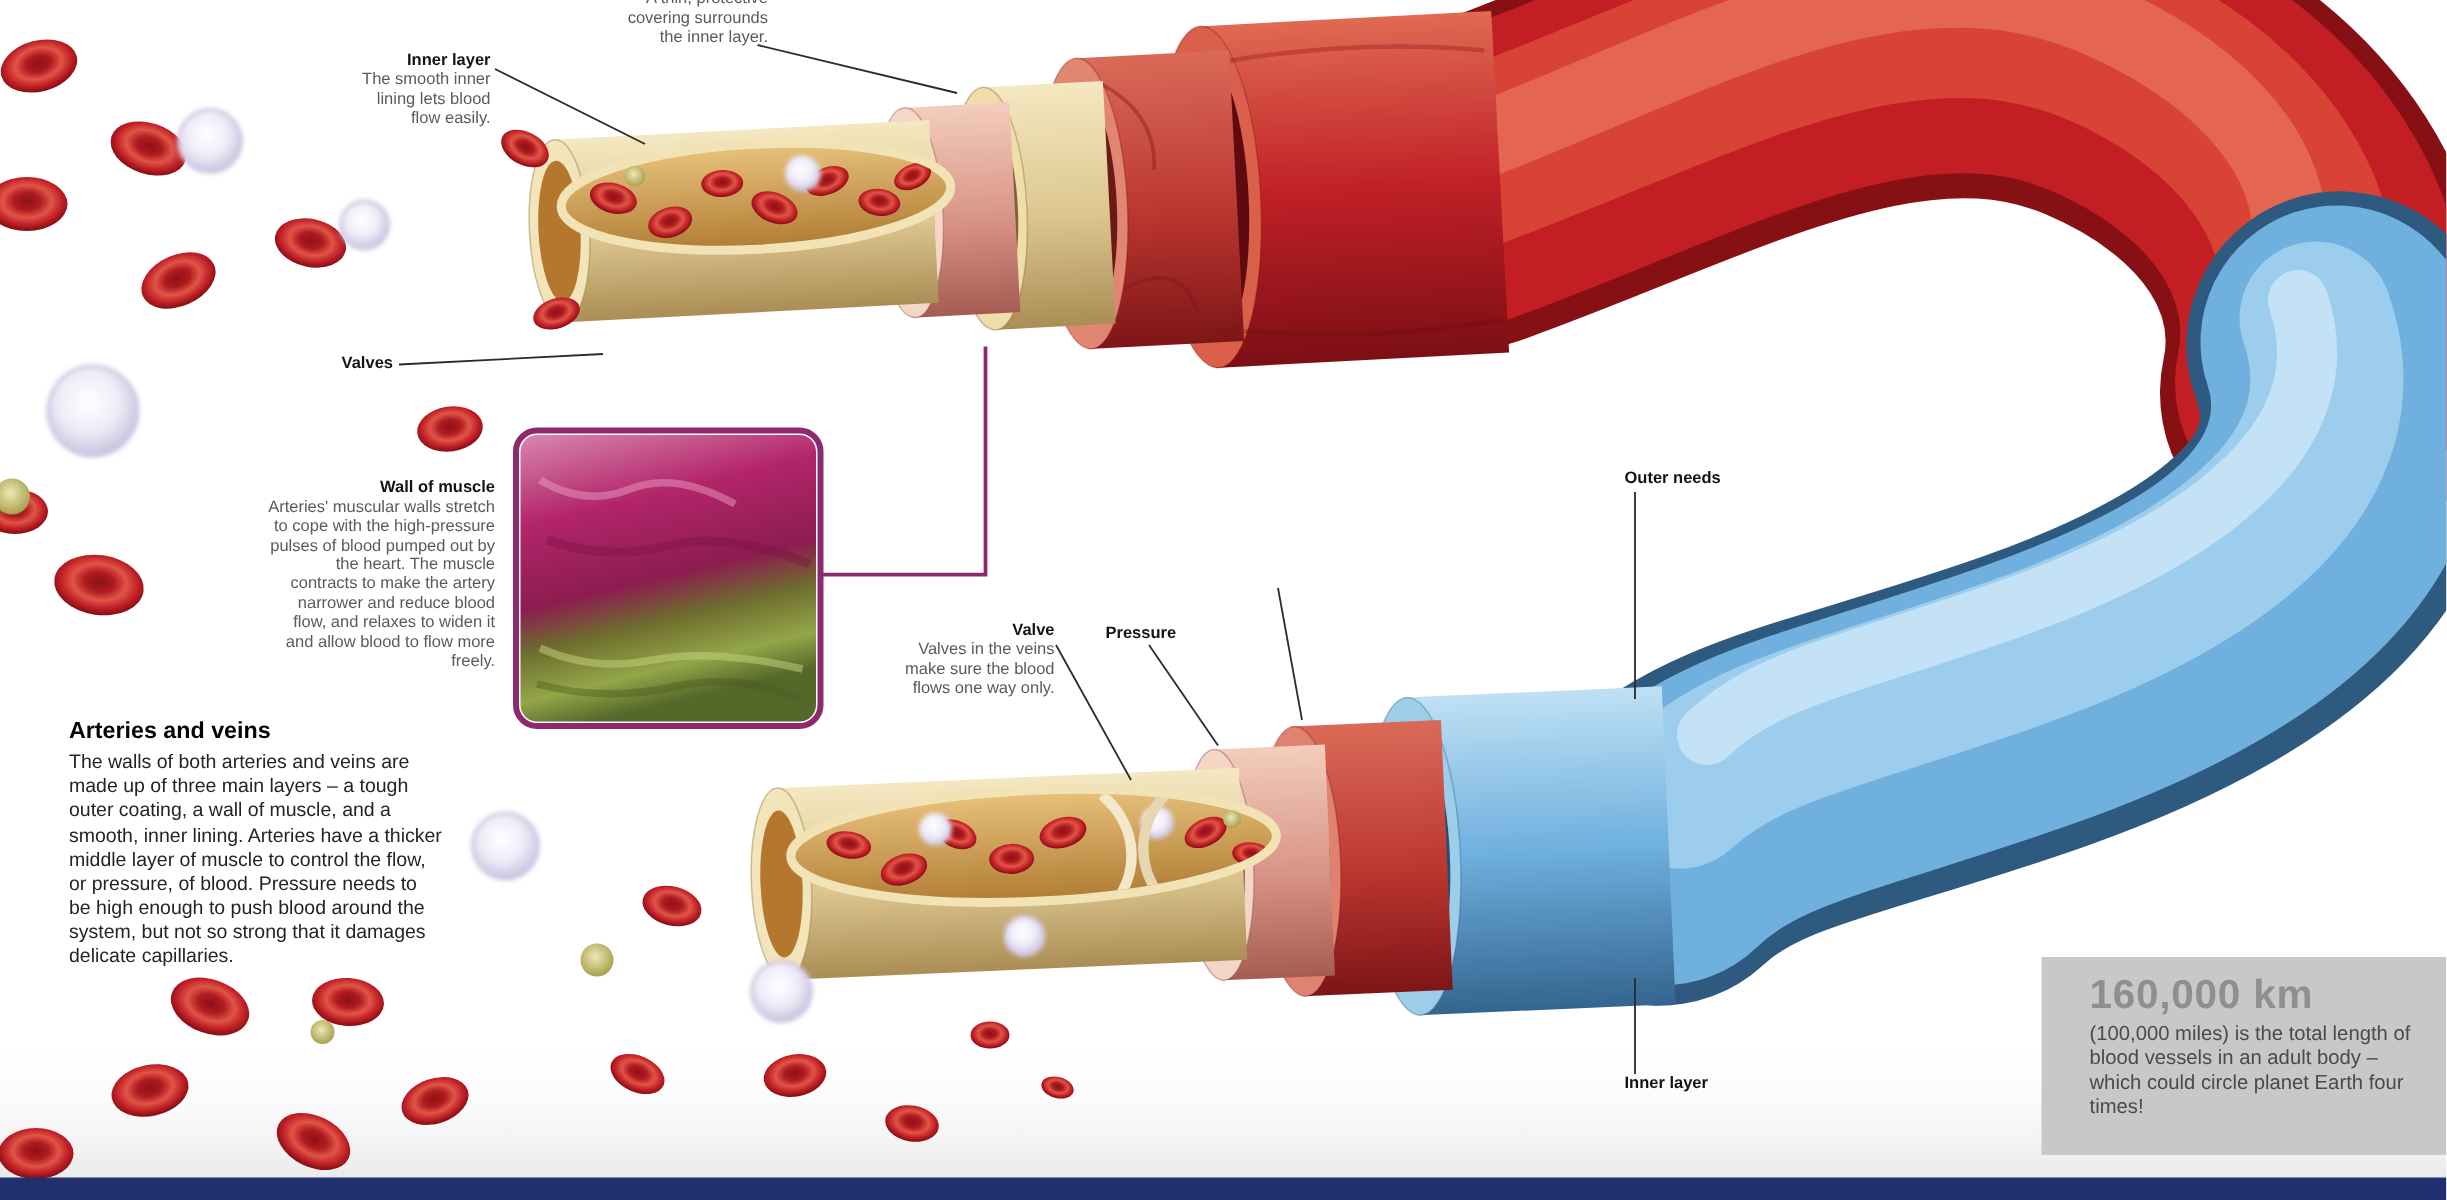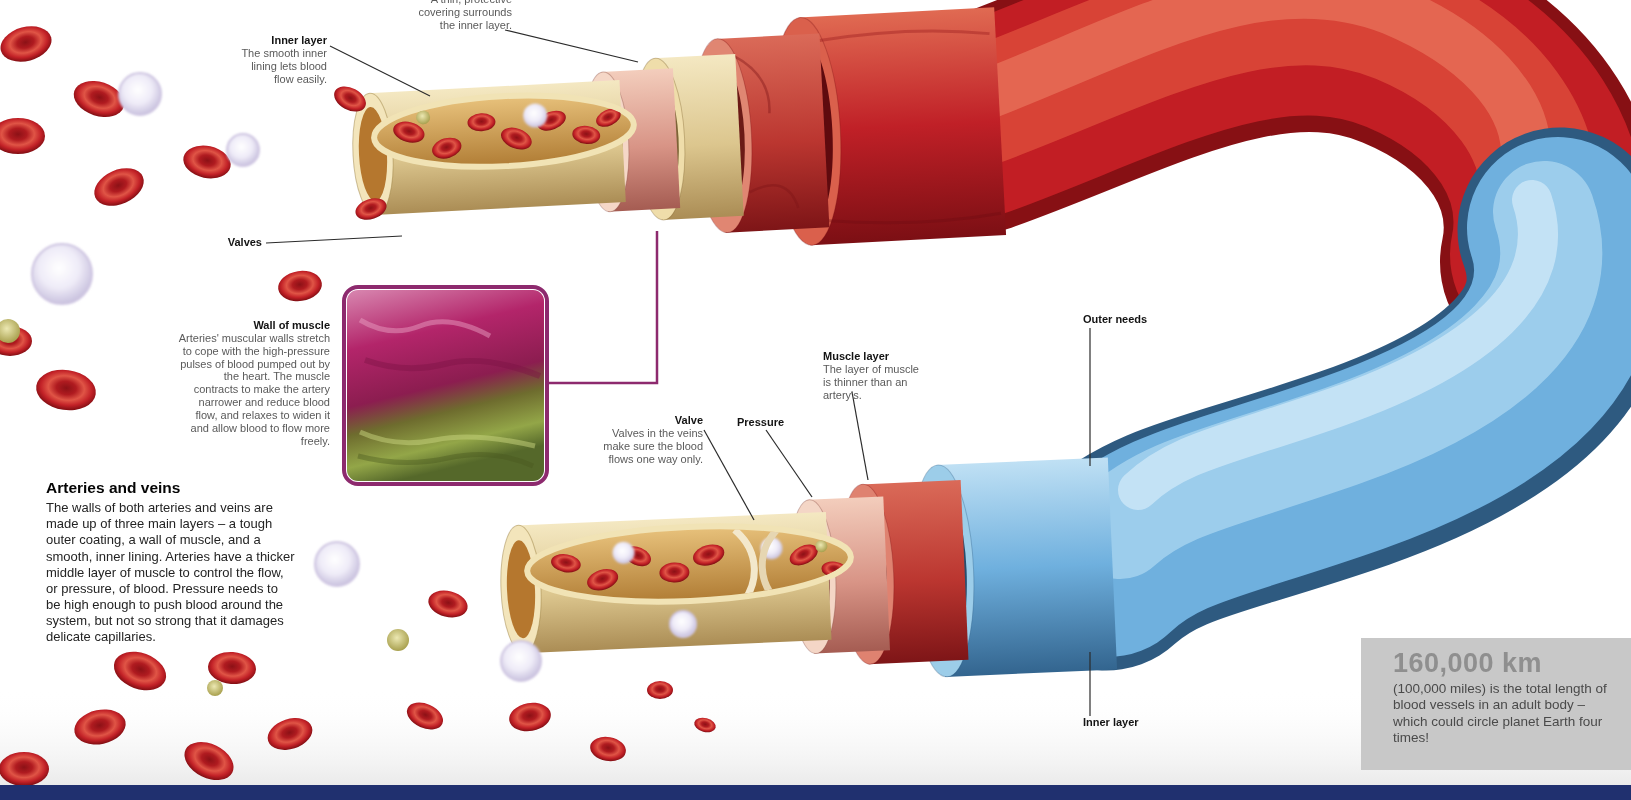--- a/index.html
+++ b/index.html
@@ -256,24 +256,20 @@
 
   <div class="callout ar" style="left:599px;top:414px;width:104px">
     <div class="ct">Valve</div>
     <div>Valves in the veins make sure the blood flows one way only.</div>
   </div>
 
   <div class="callout" style="left:737px;top:416px;width:80px">
     <div class="ct">Pressure</div>
   </div>
 
-  <div class="callout" style="left:823px;top:350px;width:102px">
-    <div class="ct">Muscle layer</div>
-    <div>The layer of muscle is thinner than an artery's.</div>
-  </div>
 
   <div class="callout" style="left:1083px;top:313px;width:90px">
     <div class="ct">Outer needs</div>
   </div>
 
   <div class="callout" style="left:1083px;top:716px;width:90px">
     <div class="ct">Inner layer</div>
   </div>
 
   <div class="fact" style="left:1361px;top:638px;width:270px;min-height:132px">

